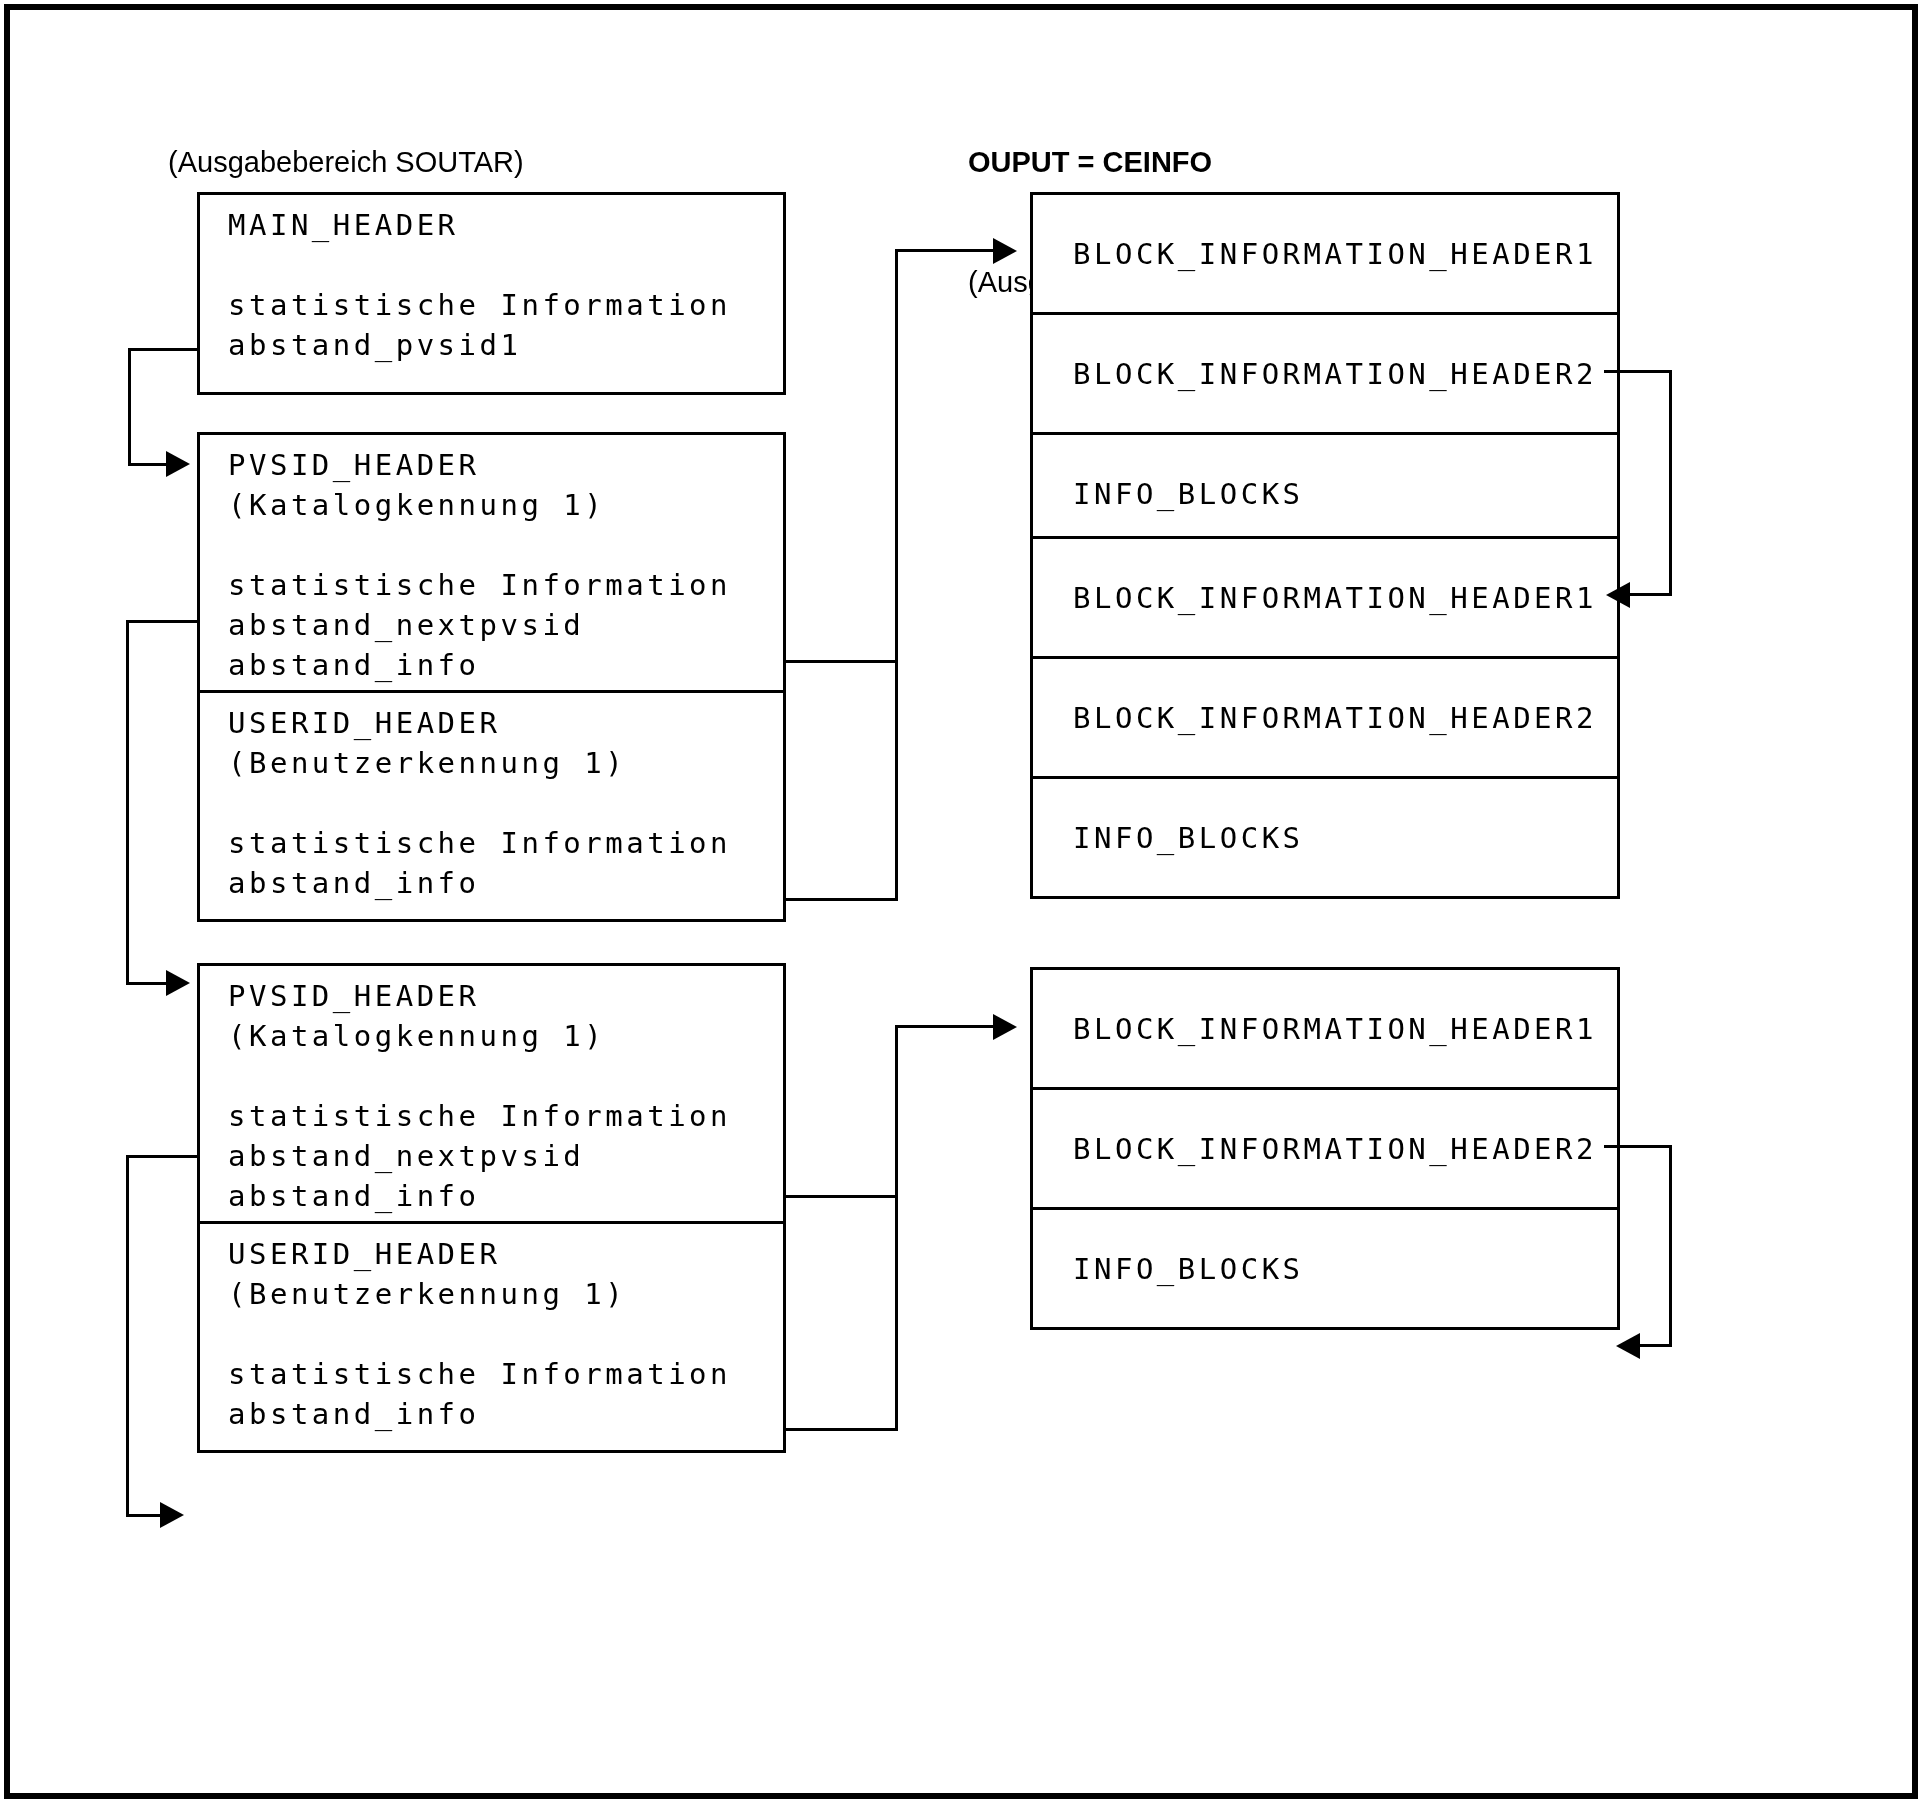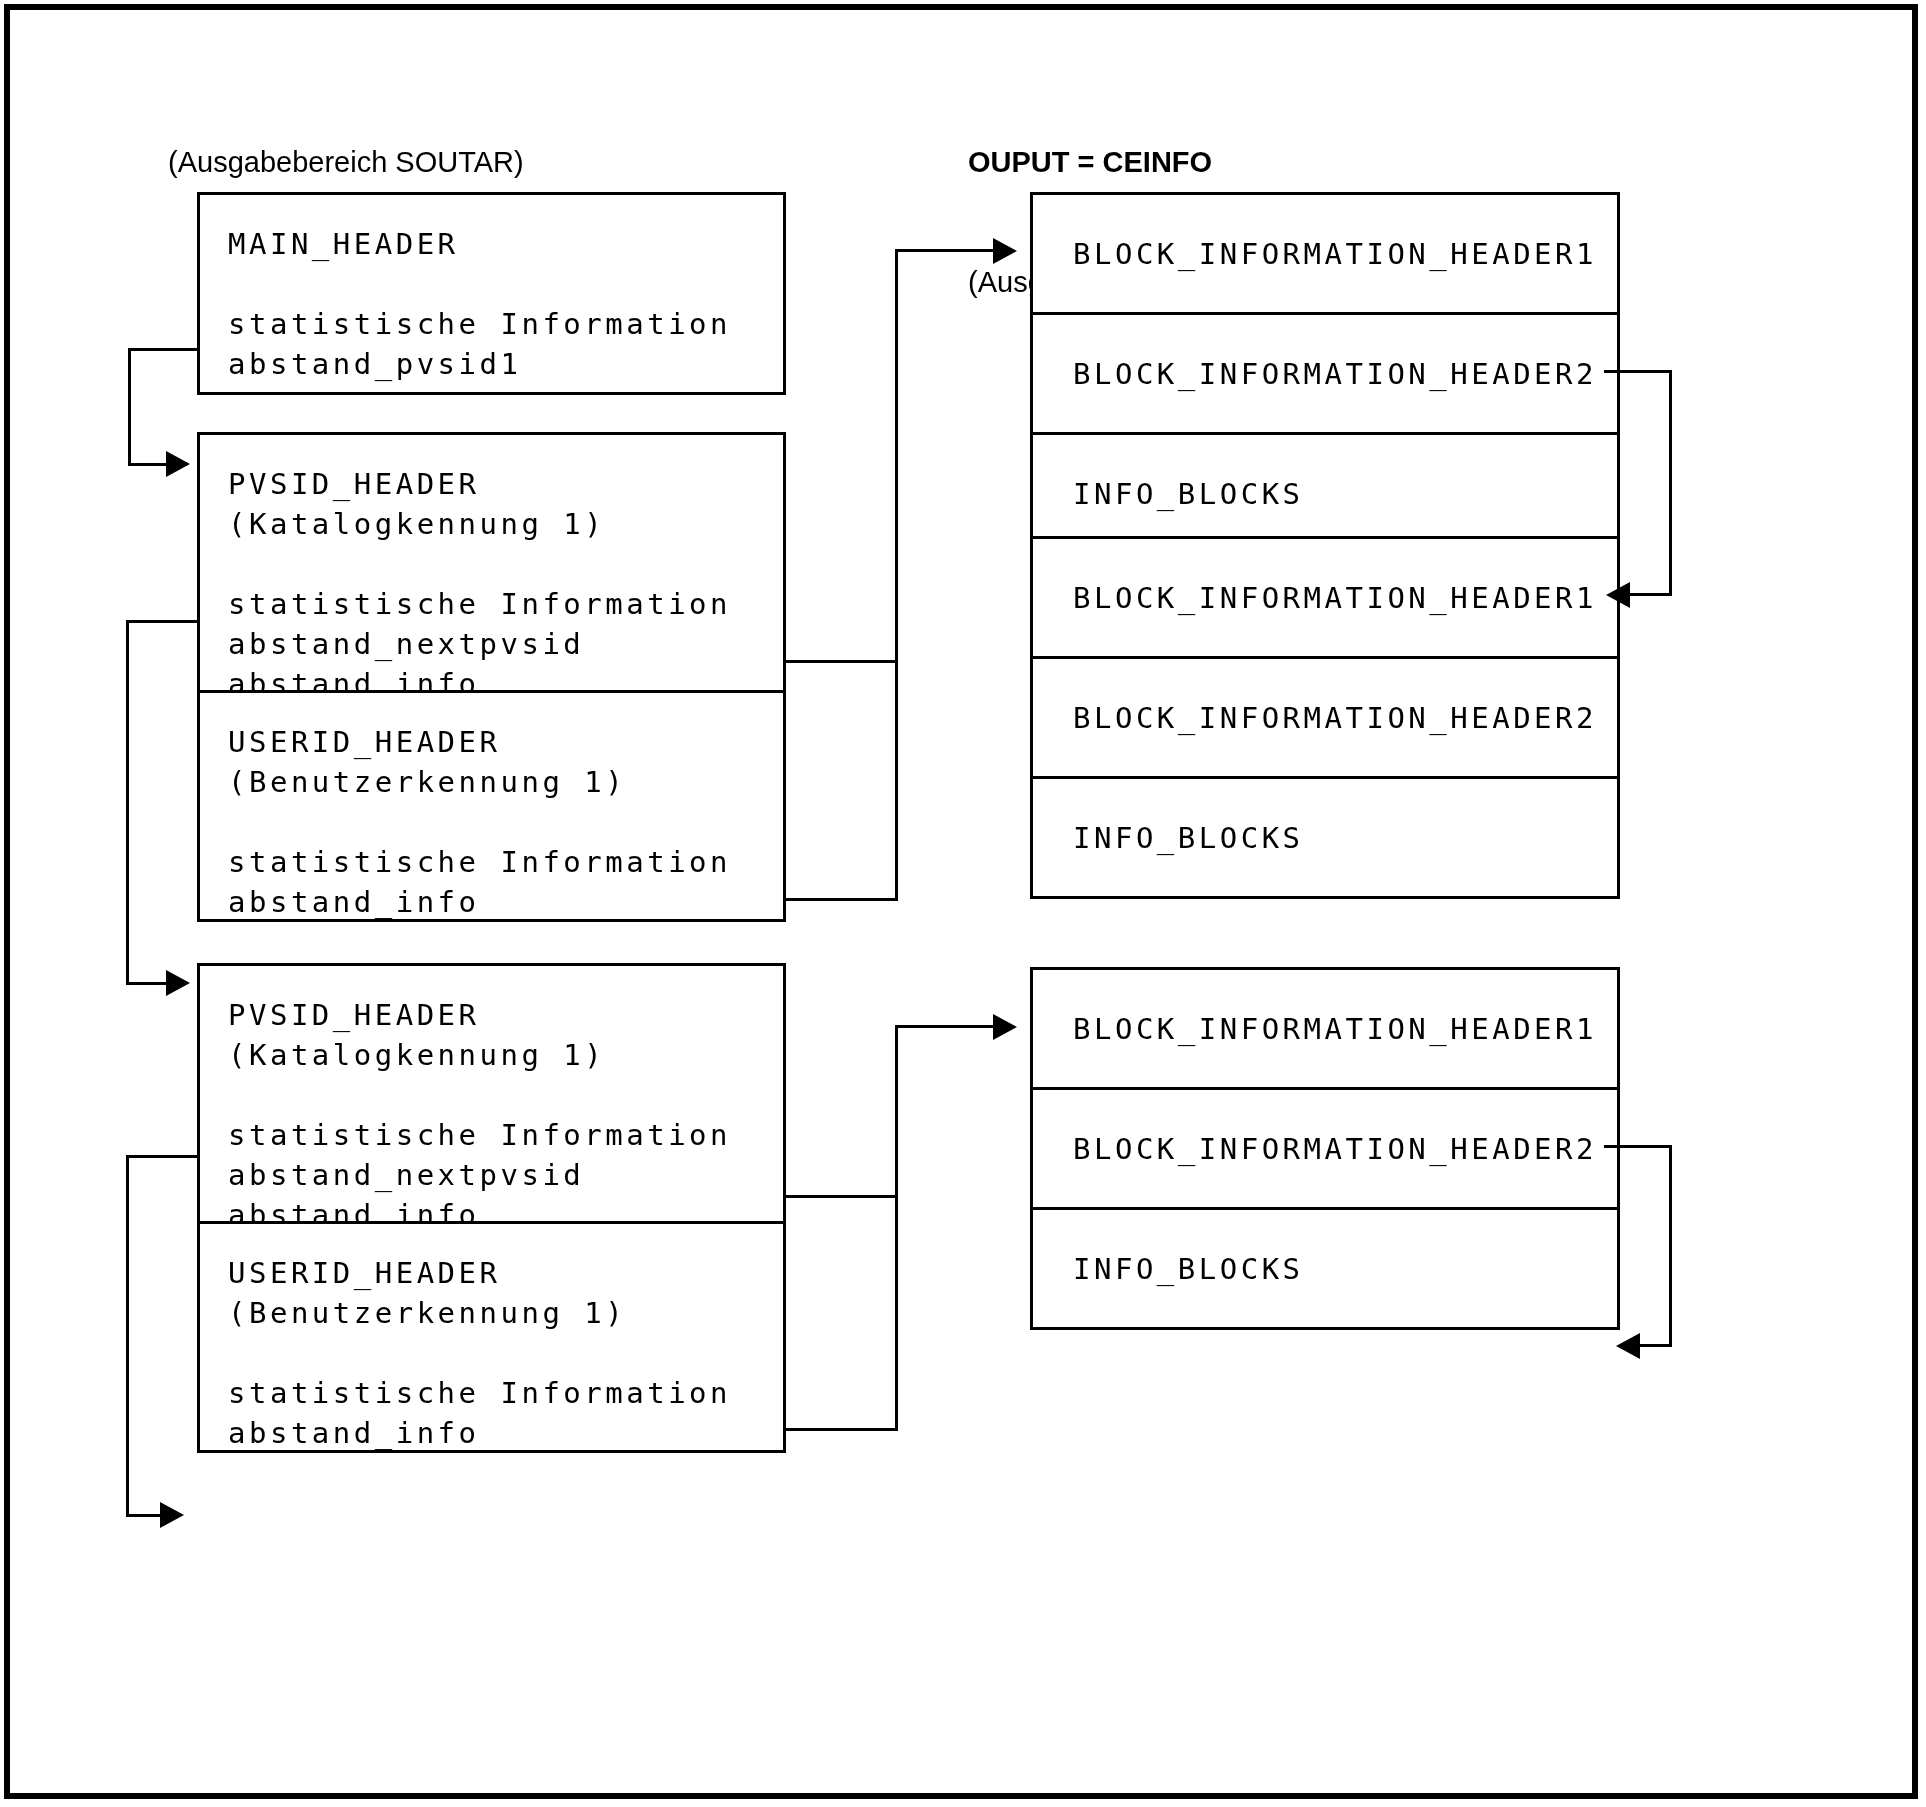--- a/index.html
+++ b/index.html
@@ -6,21 +6,21 @@
   .canvas{position:relative;width:1926px;height:1807px;background:#ffffff;overflow:hidden;
           font-family:"Liberation Sans",sans-serif;color:#000;}
   .page-border{position:absolute;left:4px;top:4px;width:1914px;height:1795px;
                border:6px solid #000;box-sizing:border-box;}
   .title{position:absolute;font-size:29px;line-height:40px;white-space:pre;}
   .title .t1{font-weight:bold;}
   .title .t2{font-weight:normal;}
   .box{position:absolute;border:3px solid #000;box-sizing:border-box;background:#fff;}
   .mono{font-family:"DejaVu Sans Mono","Liberation Mono",monospace;
         font-size:29px;line-height:40px;letter-spacing:3.5px;white-space:pre;color:#000;}
-  .boxtext{padding:29px 0 0 28px;}
+  .boxtext{padding:10px 0 0 28px;}
   .stack{position:absolute;border:3px solid #000;box-sizing:border-box;background:#fff;margin-left:10px;}
   .stack .divider{position:absolute;left:0;width:100%;height:3px;background:#000;}
   .stack .row{position:absolute;left:0;width:100%;display:flex;align-items:center;
               padding-left:40px;box-sizing:border-box;}
   .h{position:absolute;height:3px;background:#000;}
   .v{position:absolute;width:3px;background:#000;}
   .arr-r{position:absolute;width:0;height:0;border-top:13px solid transparent;
          border-bottom:13px solid transparent;border-left:24px solid #000;}
   .arr-l{position:absolute;width:0;height:0;border-top:13px solid transparent;
          border-bottom:13px solid transparent;border-right:24px solid #000;}

